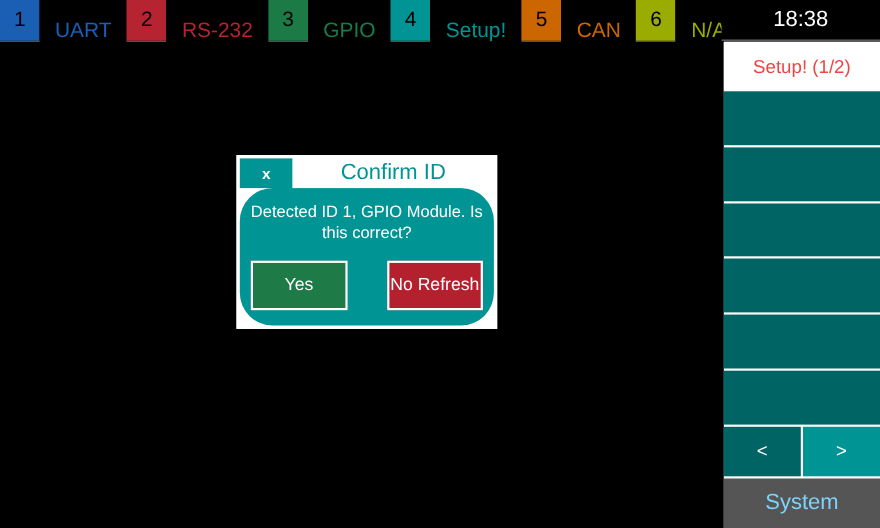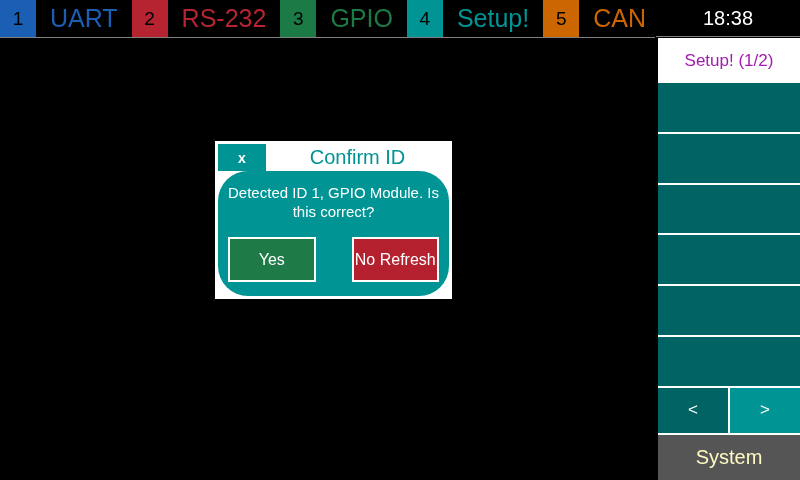--- a/index.html
+++ b/index.html
@@ -40,23 +40,23 @@
     justify-content: center;
     font-size: 19px;
     color: #000000;
     font-weight: normal;
   }
   .tab-label {
     display: flex;
     align-items: center;
     justify-content: center;
     height: 37px;
-    font-size: 25px;
-    background: #000000;
-    padding: 0 14px;
+    font-size: 19px;
+    background: #000000;
+    padding: 10px 14px;
     white-space: nowrap;
   }
 
   
   #clock {
     position: absolute;
     left: 656px; top: 0;
     width: 144px; height: 37px;
     background: #000000;
     color: #ffffff;
@@ -81,21 +81,21 @@
     position: absolute;
     left: 658px; top: 38px;
     width: 142px; height: 442px;
     background: #ffffff;
     display: flex;
     flex-direction: column;
   }
   #sidebar-title {
     height: 45px;
     background: #ffffff;
-    color: #a21caf;
+    color: #ef4444;
     font-size: 17px;
     display: flex;
     align-items: center;
     justify-content: center;
   }
   .side-btn {
     flex: 1 1 auto;
     background: #006464;
     margin-bottom: 2px;
     display: flex;
@@ -115,21 +115,21 @@
     align-items: center;
     justify-content: center;
     color: #ffffff;
     font-size: 17px;
   }
   #nav-prev { background: #006464; margin-right: 2px; }
   #nav-next { background: #009494; }
   #system-btn {
     height: 45px;
     background: #555555;
-    color: #fef9c3;
+    color: #7dd3fc;
     font-size: 20px;
     display: flex;
     align-items: center;
     justify-content: center;
   }
 
   
   #dialog {
     position: absolute;
     left: 215px; top: 141px;

